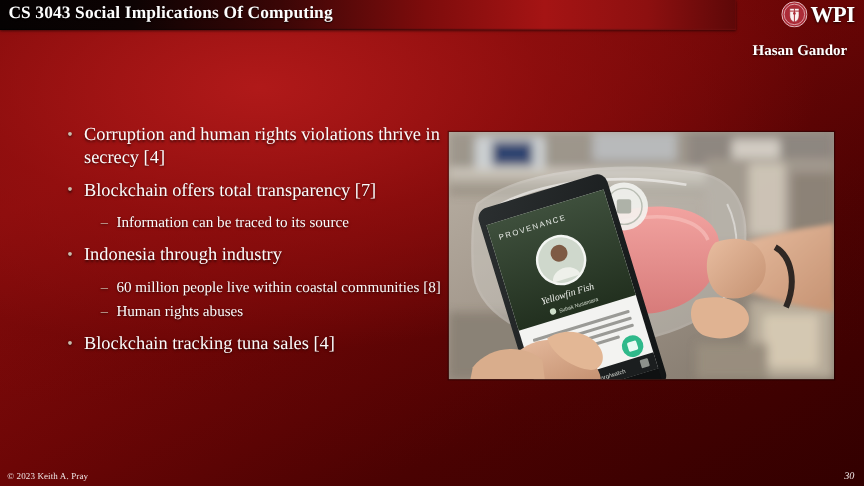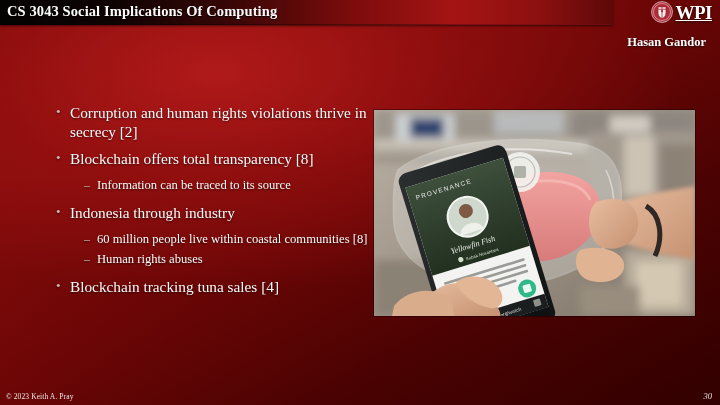--- a/index.html
+++ b/index.html
@@ -19,21 +19,21 @@
     box-shadow:0 1px 2px rgba(0,0,0,.55);}
   #headerbar:after{content:"";position:absolute;left:0;right:0;bottom:0;height:1px;
     background:linear-gradient(90deg,rgba(0,0,0,.8),rgba(120,20,20,.4));}
   #course-title{position:absolute;left:7px;top:3px;font-size:14.5px;font-weight:bold;
     color:#fdfdfd;letter-spacing:.1px;text-shadow:0 1px 1px rgba(0,0,0,.9);white-space:nowrap;}
 
   
   #wpi{position:absolute;right:8px;top:1px;display:flex;align-items:center;gap:3px;}
   #wpi-seal{width:22px;height:22px;flex:0 0 22px;}
   #wpi-text{font-size:19px;font-weight:bold;color:#ffffff;letter-spacing:-0.5px;
-    text-shadow:0 1px 2px rgba(0,0,0,.8);line-height:1;text-decoration:underline;}
+    text-shadow:0 1px 2px rgba(0,0,0,.8);line-height:1;}
 
   #author{position:absolute;right:14px;top:35px;font-size:12.5px;color:#ffffff;
     font-weight:bold;text-shadow:0 1px 2px rgba(0,0,0,.7);}
 
   
   #slide-title{position:absolute;left:60px;top:45px;font-size:28px;color:#fdfdfd;
     letter-spacing:.4px;text-shadow:0 2px 3px rgba(0,0,0,.65);}
 
   
   #bullets{position:absolute;left:56px;top:104px;width:312px;}
@@ -82,25 +82,25 @@
     </span>
     <span id="wpi-text">WPI</span>
   </div>
 
   <div id="author">Hasan Gandor</div>
 
 
   <div id="bullets">
     <div class="b-row lvl1">
       <span class="mark">•</span>
-      <span class="btxt">Corruption and human rights violations thrive in secrecy [2]</span>
+      <span class="btxt">Corruption and human rights violations thrive in secrecy [4]</span>
     </div>
     <div class="b-row lvl1">
       <span class="mark">•</span>
-      <span class="btxt">Blockchain offers total transparency [8]</span>
+      <span class="btxt">Blockchain offers total transparency [7]</span>
     </div>
     <div class="b-row lvl2">
       <span class="mark">–</span>
       <span class="btxt">Information can be traced to its source</span>
     </div>
     <div class="b-row lvl1" style="margin-top:11px;">
       <span class="mark">•</span>
       <span class="btxt">Indonesia through industry</span>
     </div>
     <div class="b-row lvl2">

